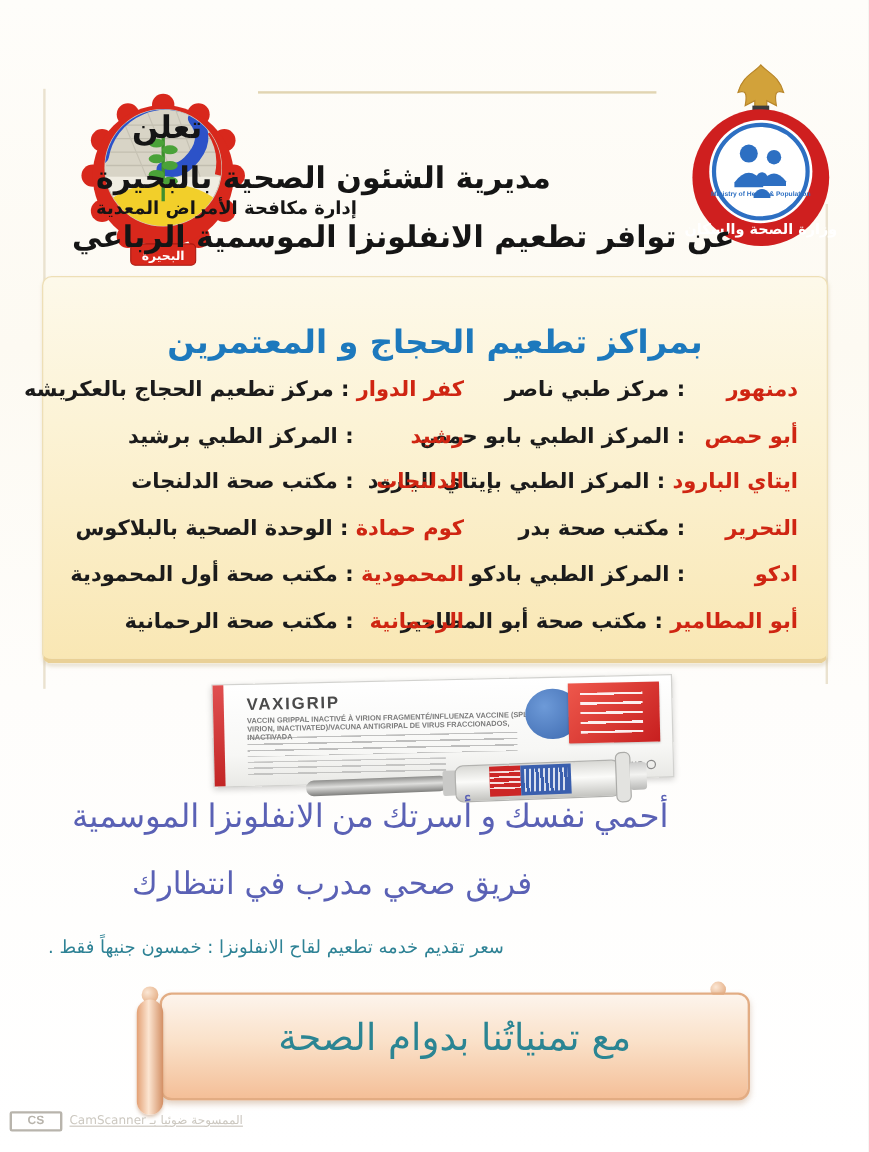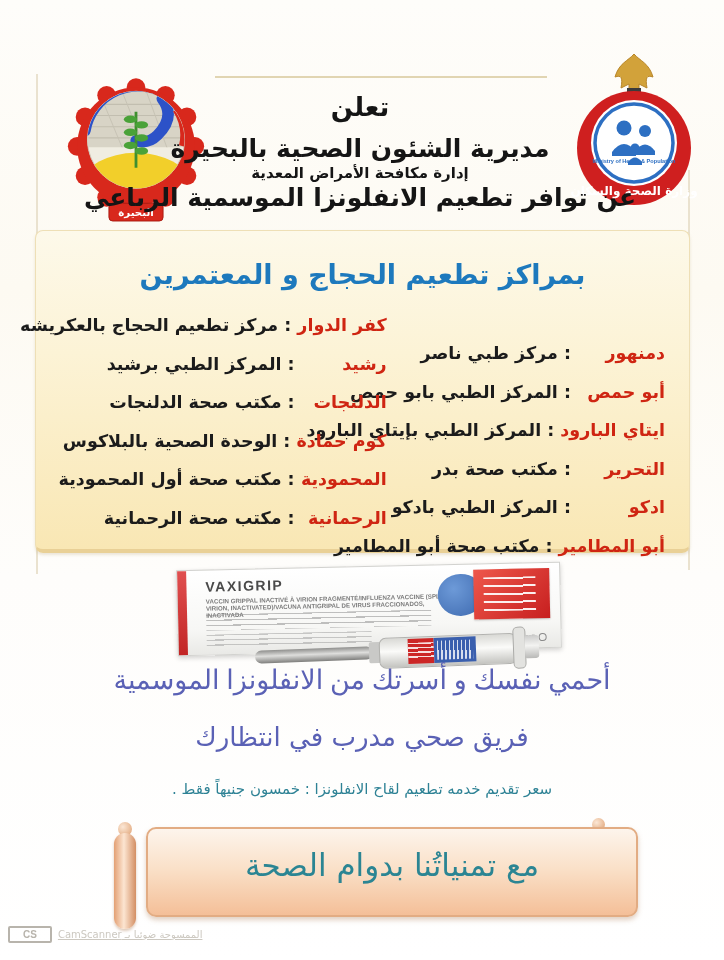--- a/index.html
+++ b/index.html
@@ -3,51 +3,51 @@
 <meta charset="utf-8">
 <style>
   html,body{margin:0;padding:0;background:#e9e7e2;}
   .page{
     position:relative;width:724px;height:960px;margin:0 auto;overflow:hidden;
     background:linear-gradient(180deg,#fefdfa 0%,#fdfaf2 30%,#fefdfb 60%,#ffffff 100%);
     font-family:"DejaVu Sans",sans-serif;
   }
   .abs{position:absolute;}
   .ar{direction:rtl;unicode-bidi:plaintext;}
-  .center{text-align:center;}
+  .center{text-align:left;}
 
   
   .scan-top{left:215px;top:76px;width:332px;height:2px;background:#d9caa0;opacity:.8;}
   .scan-left{left:36px;top:74px;width:2px;height:500px;background:#eae2cf;}
   .scan-right{left:688px;top:170px;width:2px;height:400px;background:#eae2cf;}
 
   
   .announce{left:110px;top:92px;width:500px;font-size:26px;font-weight:bold;color:#151515;}
   .h-line1{left:80px;top:134px;width:560px;font-size:25px;font-weight:bold;color:#151515;}
   .h-line2{left:80px;top:164px;width:560px;font-size:15px;font-weight:bold;color:#151515;}
   .h-line3{left:60px;top:183px;width:600px;font-size:25px;font-weight:bold;color:#151515;}
   .h-line4{left:110px;top:233px;width:500px;font-size:22px;font-weight:bold;color:#151515;}
 
   
   .centers-box{
     left:35px;top:230px;width:653px;height:318px;border-radius:8px;
     background:linear-gradient(180deg,#fdf9ea 0%,#fcf3d6 38%,#f9e7b4 100%);
     border:1px solid #eedfb6;border-bottom:4px solid #e9d096;
     box-shadow:0 2px 3px rgba(180,160,110,.25);
   }
-  .centers-title{position:absolute;left:0;top:28px;width:100%;text-align:center;
+  .centers-title{position:absolute;left:0;top:39px;width:100%;text-align:center;
     font-size:27px;font-weight:bold;color:#1d79bd;}
   .centers-grid{position:absolute;left:24px;top:84px;width:605px;display:flex;direction:rtl;}
   .col{display:block;}
   .col-right{width:46%;}
   .col-left{width:54%;}
   .entry{height:38.5px;font-size:17.5px;font-weight:bold;color:#1b1b1b;
     text-align:right;white-space:nowrap;direction:rtl;}
   .district{color:#cf2512;display:inline-block;text-align:right;}
-  .col-right .district{min-width:88px;margin-top:28px;}
+  .col-right .district{min-width:88px;}
   .col-left .district{min-width:86px;}
   .sep{color:#1b1b1b;}
 
   
   .vax-box{
     left:177px;top:566px;width:382px;height:84px;transform:rotate(-1.3deg);
     background:linear-gradient(180deg,#ffffff 0%,#f7f7f5 70%,#e9e9e6 100%);
     border:1px solid #d2d2cf;box-shadow:0 2px 5px rgba(0,0,0,.18);
   }
   .vax-redstripe{position:absolute;left:0;top:0;width:9px;height:100%;
@@ -92,21 +92,21 @@
   .syr-plunger{position:absolute;left:270px;top:10px;width:14px;height:23px;border-radius:3px;
     background:linear-gradient(180deg,#cccccb,#f3f3f1 45%,#b9b9b7);}
 
   
   .msg1{left:60px;top:664px;width:604px;font-size:27px;color:#5a61b5;font-weight:500;font-family:Liberation Serif, serif;}
   .msg2{left:110px;top:722px;width:504px;font-size:26px;color:#5a61b5;font-weight:500;}
   .price{left:40px;top:780px;width:644px;font-size:15px;color:#2e8295;font-weight:500;}
 
   
   .scroll-main{
-    left:146px;top:827px;width:488px;height:86px;border-radius:10px;
+    left:133px;top:827px;width:488px;height:86px;border-radius:10px;
     background:linear-gradient(180deg,#fdf4ec 0%,#fae1c9 45%,#f4bf98 100%);
     border:2px solid #e2ac83;box-shadow:0 3px 5px rgba(170,120,80,.35);
   }
   .scroll-text{position:absolute;left:0;top:18px;width:100%;text-align:center;
     font-size:31px;color:#2b8593;font-weight:500;}
   .scroll-roll{left:114px;top:833px;width:22px;height:96px;border-radius:11px;
     background:linear-gradient(90deg,#e3a074,#fce5d1 45%,#d38f64);
     box-shadow:0 2px 3px rgba(170,120,80,.4);}
   .scroll-knob-tl{left:118px;top:822px;width:14px;height:14px;border-radius:50%;
     background:radial-gradient(circle at 35% 35%,#fbe7d5,#dfa071);}

